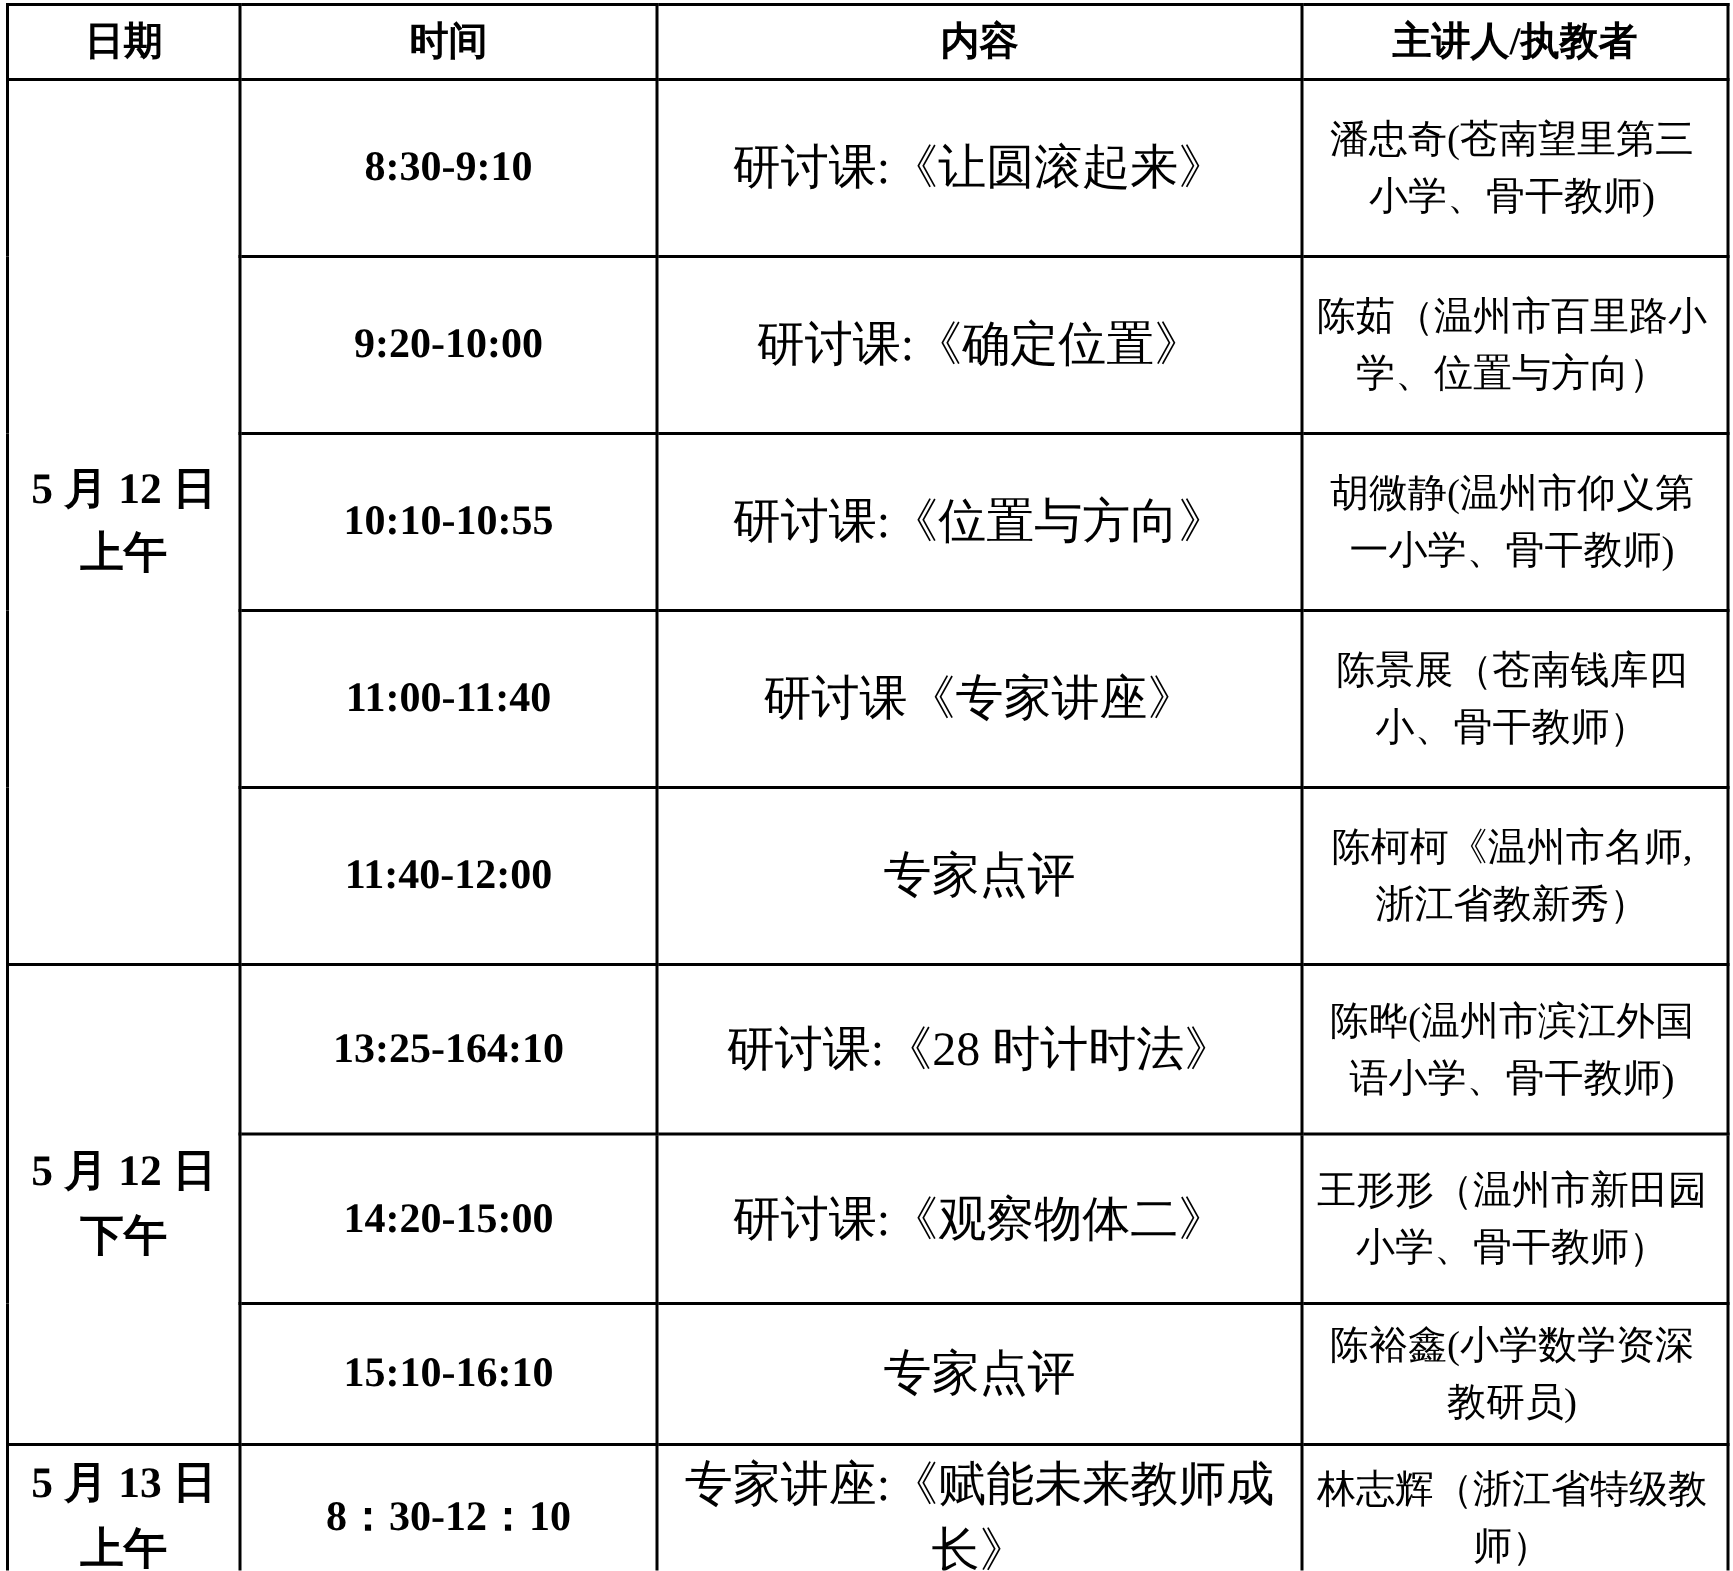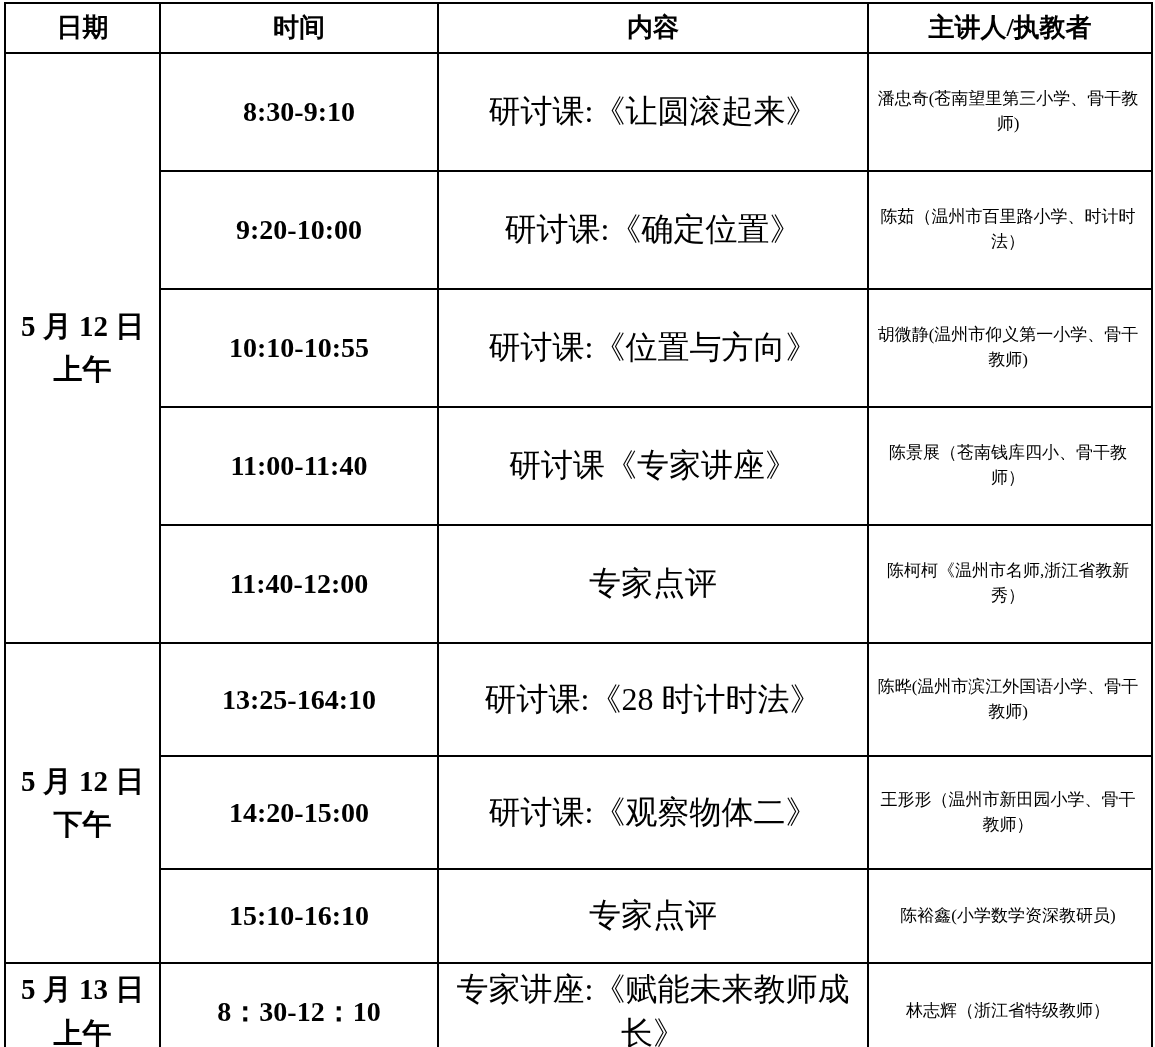--- a/index.html
+++ b/index.html
@@ -48,21 +48,21 @@
   }
   td.time-cell {
     font-weight: bold;
     font-size: 28px;
     margin-top: 14px;
   }
   td.content-cell {
     font-size: 32px;
   }
   td.speaker-cell {
-    font-size: 17px;
+    font-size: 26px;
     line-height: 1.45;
     padding-right: 10px;
   }
   .row-tall td { height: 108px; }
   .row-mid td { height: 103px; }
   .row-short td { height: 84px; }
 </style>
 </head>
 <body>
 
@@ -85,21 +85,21 @@
 
     <tr class="row-tall">
       <td class="date-cell" rowspan="5">5 月 12 日<br>上午</td>
       <td class="time-cell">8:30-9:10</td>
       <td class="content-cell">研讨课:《让圆滚起来》</td>
       <td class="speaker-cell">潘忠奇(苍南望里第三小学、骨干教师)</td>
     </tr>
     <tr class="row-tall">
       <td class="time-cell">9:20-10:00</td>
       <td class="content-cell">研讨课:《确定位置》</td>
-      <td class="speaker-cell">陈茹（温州市百里路小学、时计时法）</td>
+      <td class="speaker-cell">陈茹（温州市百里路小学、位置与方向）</td>
     </tr>
     <tr class="row-tall">
       <td class="time-cell">10:10-10:55</td>
       <td class="content-cell">研讨课:《位置与方向》</td>
       <td class="speaker-cell">胡微静(温州市仰义第一小学、骨干教师)</td>
     </tr>
     <tr class="row-tall">
       <td class="time-cell">11:00-11:40</td>
       <td class="content-cell">研讨课《专家讲座》</td>
       <td class="speaker-cell">陈景展（苍南钱库四小、骨干教师）</td>

